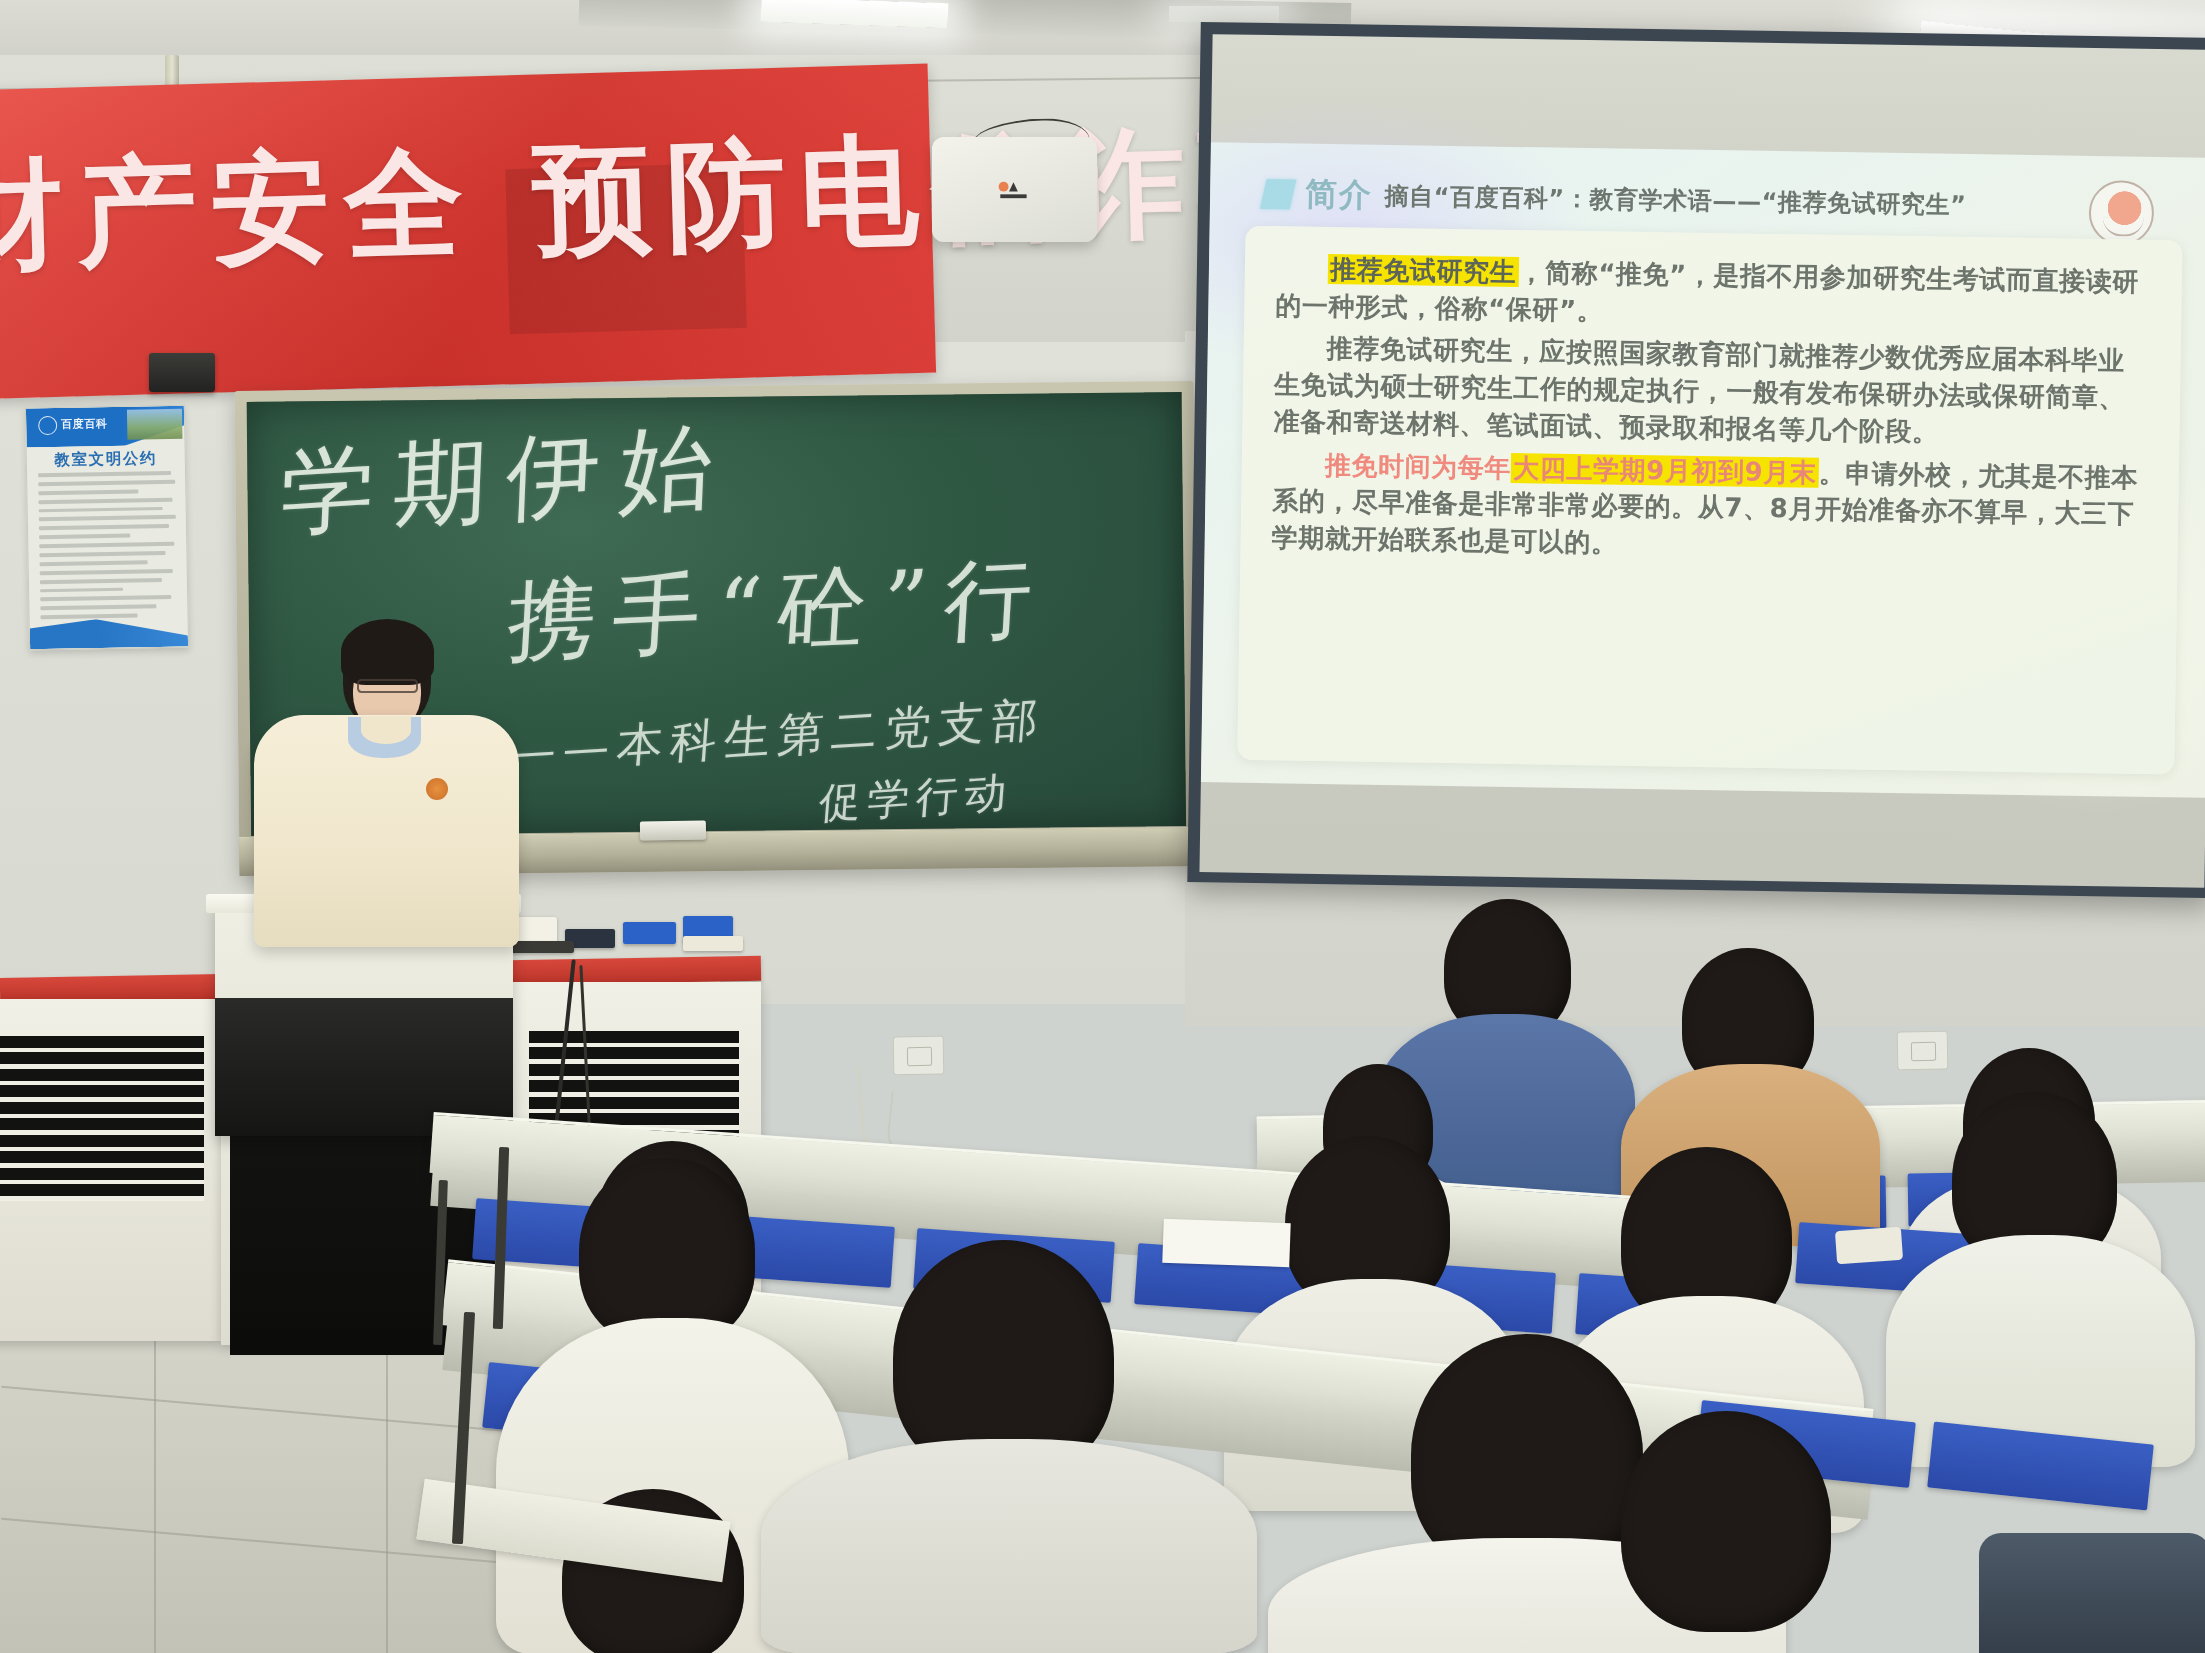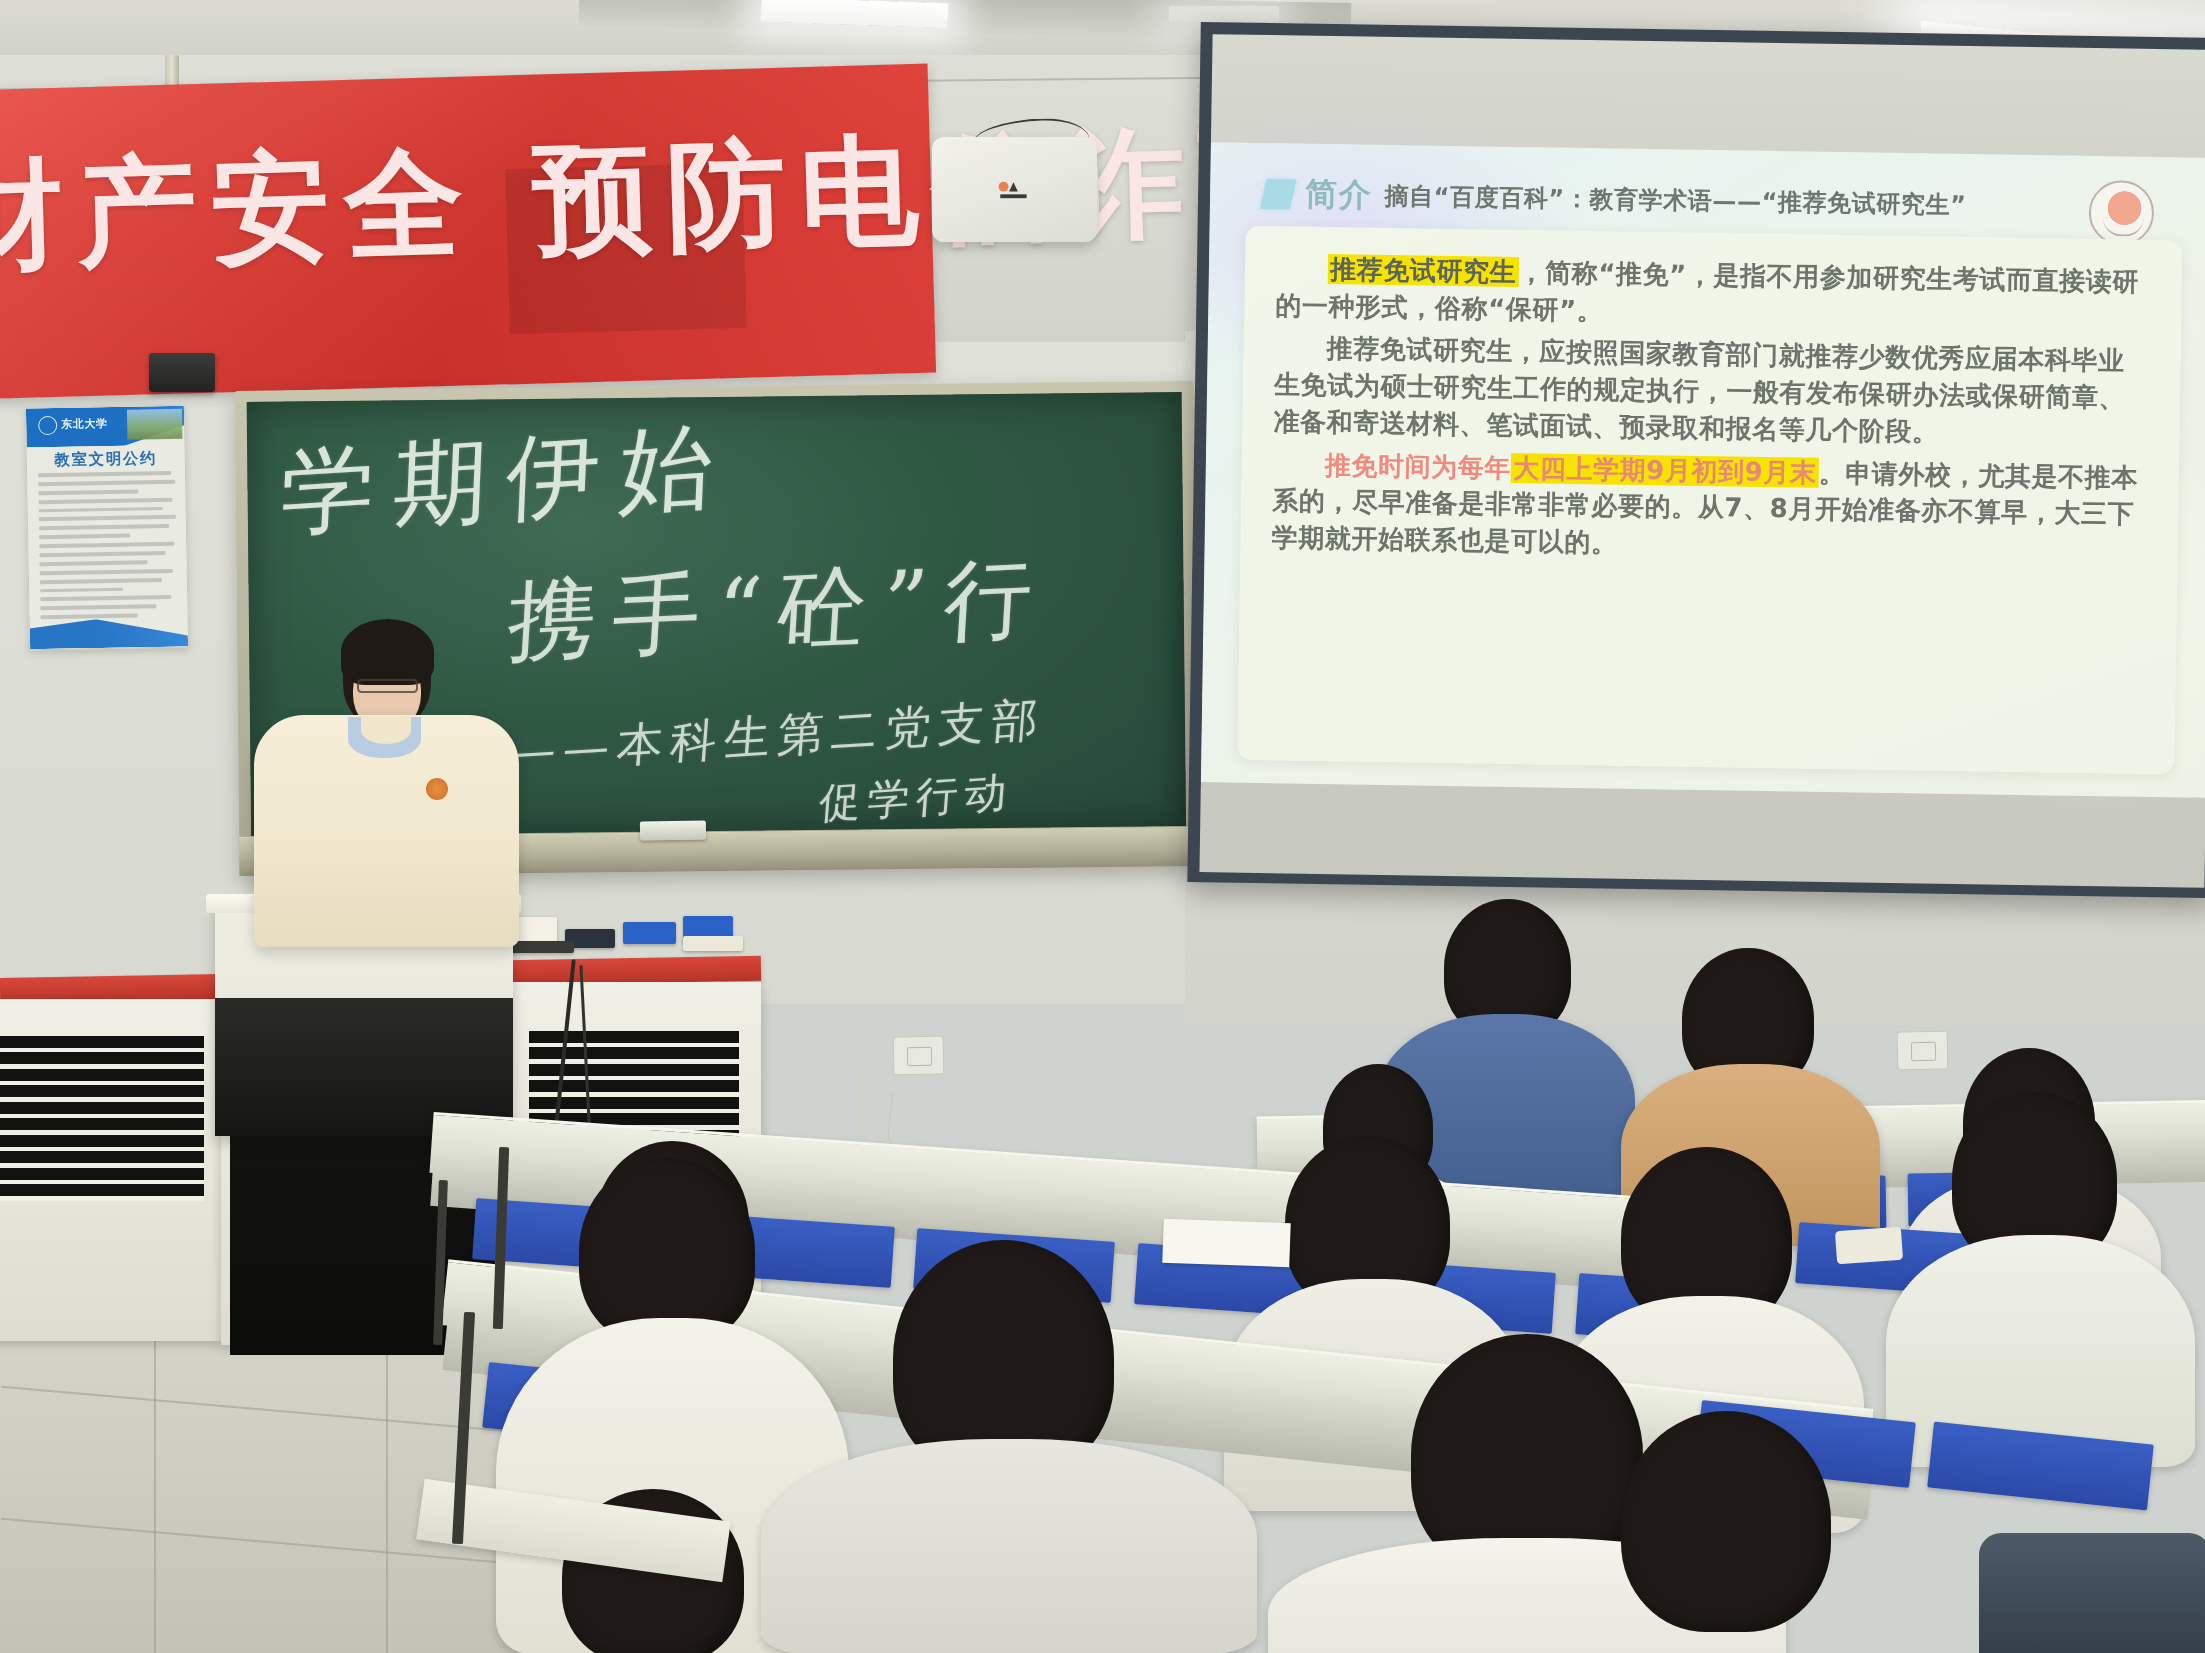--- a/index.html
+++ b/index.html
@@ -440,21 +440,21 @@
     <svg class="projector-logo" viewBox="0 0 62 38">
       <circle cx="12" cy="12" r="9" fill="#e8804f"></circle>
       <path d="M22 21 L30 4 L38 21 Z" fill="#3a3a38"></path>
       <rect x="6" y="26" width="48" height="7" fill="#3a3a38"></rect>
     </svg>
   </div>
 
   <div class="notice">
     <div class="notice-top"></div>
     <div class="notice-crest"></div>
-    <div class="notice-uni">东北大学</div>
+    <div class="notice-uni">百度百科</div>
     <div class="notice-photo"></div>
     <div class="notice-title">教室文明公约</div>
     <div class="notice-body">
       <div class="notice-line" style="width:96%"></div>
       <div class="notice-line" style="width:99%"></div>
       <div class="notice-line" style="width:72%"></div>
       <div class="notice-line" style="width:97%"></div>
       <div class="notice-line" style="width:90%"></div>
       <div class="notice-line" style="width:99%"></div>
       <div class="notice-line" style="width:94%"></div>

